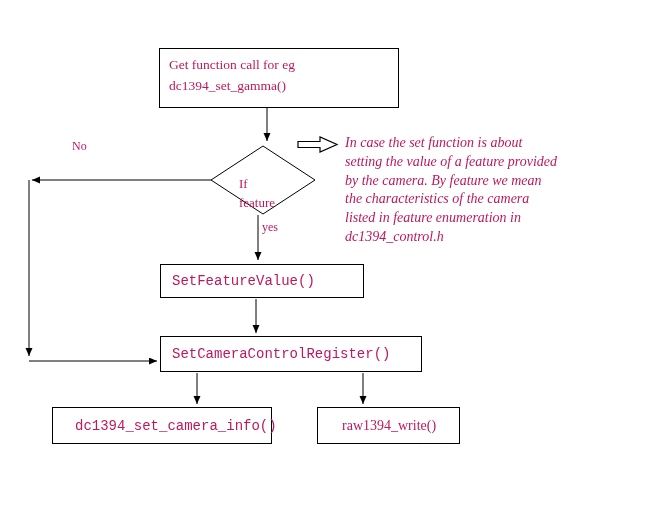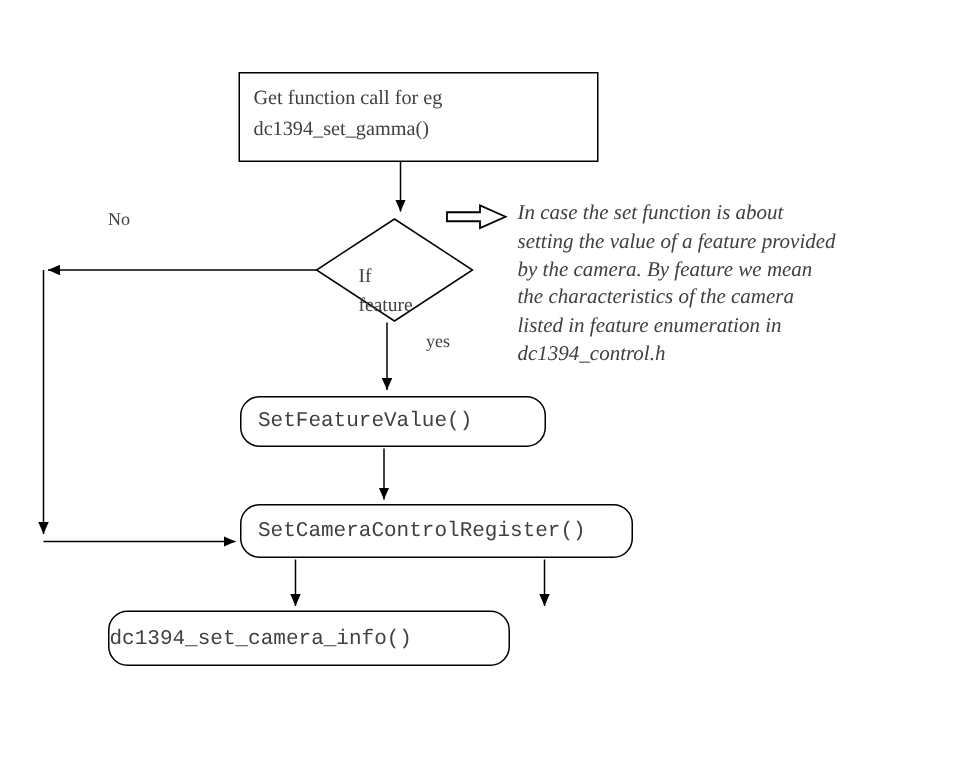--- a/index.html
+++ b/index.html
@@ -6,21 +6,21 @@
     margin: 0;
     padding: 0;
     background: #ffffff;
   }
   .canvas {
     position: relative;
     width: 649px;
     height: 517px;
     background: #ffffff;
     font-family: "Liberation Serif", serif;
-    color: #404040;
+    color: #be185d;
     overflow: hidden;
   }
   .layer {
     position: absolute;
     left: 0;
     top: 0;
     width: 649px;
     height: 517px;
   }
   .box {
@@ -35,57 +35,55 @@
     font-size: 13.5px;
     line-height: 21px;
   }
   .mono-text {
     font-family: "Liberation Mono", "DejaVu Sans Mono", monospace;
     font-size: 14px;
   }
   .v-center {
     display: flex;
     align-items: center;
-    border-radius: 13px;
   }
   .start-box {
     left: 159px; top: 48px;
     width: 240px; height: 60px;
     padding: 5px 0 0 9px;
   }
   .sfv-box {
     left: 160px; top: 264px;
     width: 204px; height: 34px;
     padding-left: 11px;
   }
   .sccr-box {
     left: 160px; top: 336px;
     width: 262px; height: 36px;
     padding-left: 11px;
   }
   .dcinfo-box {
     left: 52px; top: 407px;
-    width: 268px; height: 37px;
-    padding-left: 0;
-    margin-left: 20px;
+    width: 220px; height: 37px;
+    padding-left: 22px;
   }
   .raw-box {
     left: 317px; top: 407px;
     width: 143px; height: 37px;
     padding-left: 24px;
     font-family: "Liberation Serif", serif;
     font-size: 14px;
   }
   .label {
     position: absolute;
     font-family: "Liberation Serif", serif;
     font-size: 12px;
   }
   .no-label  { left: 72px;  top: 139px; }
-  .yes-label { left: 284px; top: 220px; }
+  .yes-label { left: 262px; top: 220px; }
   .decision-text {
     position: absolute;
     left: 239px; top: 174px;
     font-family: "Liberation Serif", serif;
     font-size: 13px;
     line-height: 19px;
     white-space: pre-line;
   }
   .annotation {
     position: absolute;
@@ -140,20 +138,21 @@
   <div class="label no-label">No</div>
 
   <div class="label yes-label">yes</div>
 
   <div class="box mono-text v-center sfv-box">SetFeatureValue()</div>
 
   <div class="box mono-text v-center sccr-box">SetCameraControlRegister()</div>
 
   <div class="box mono-text v-center dcinfo-box">dc1394_set_camera_info()</div>
 
+  <div class="box v-center raw-box">raw1394_write()</div>
 
   <div class="annotation">In case the set function is about
 setting the value of a feature provided
 by the camera. By feature we mean
 the characteristics of the camera
 listed in feature enumeration in
 dc1394_control.h</div>
 
 </div>
 

